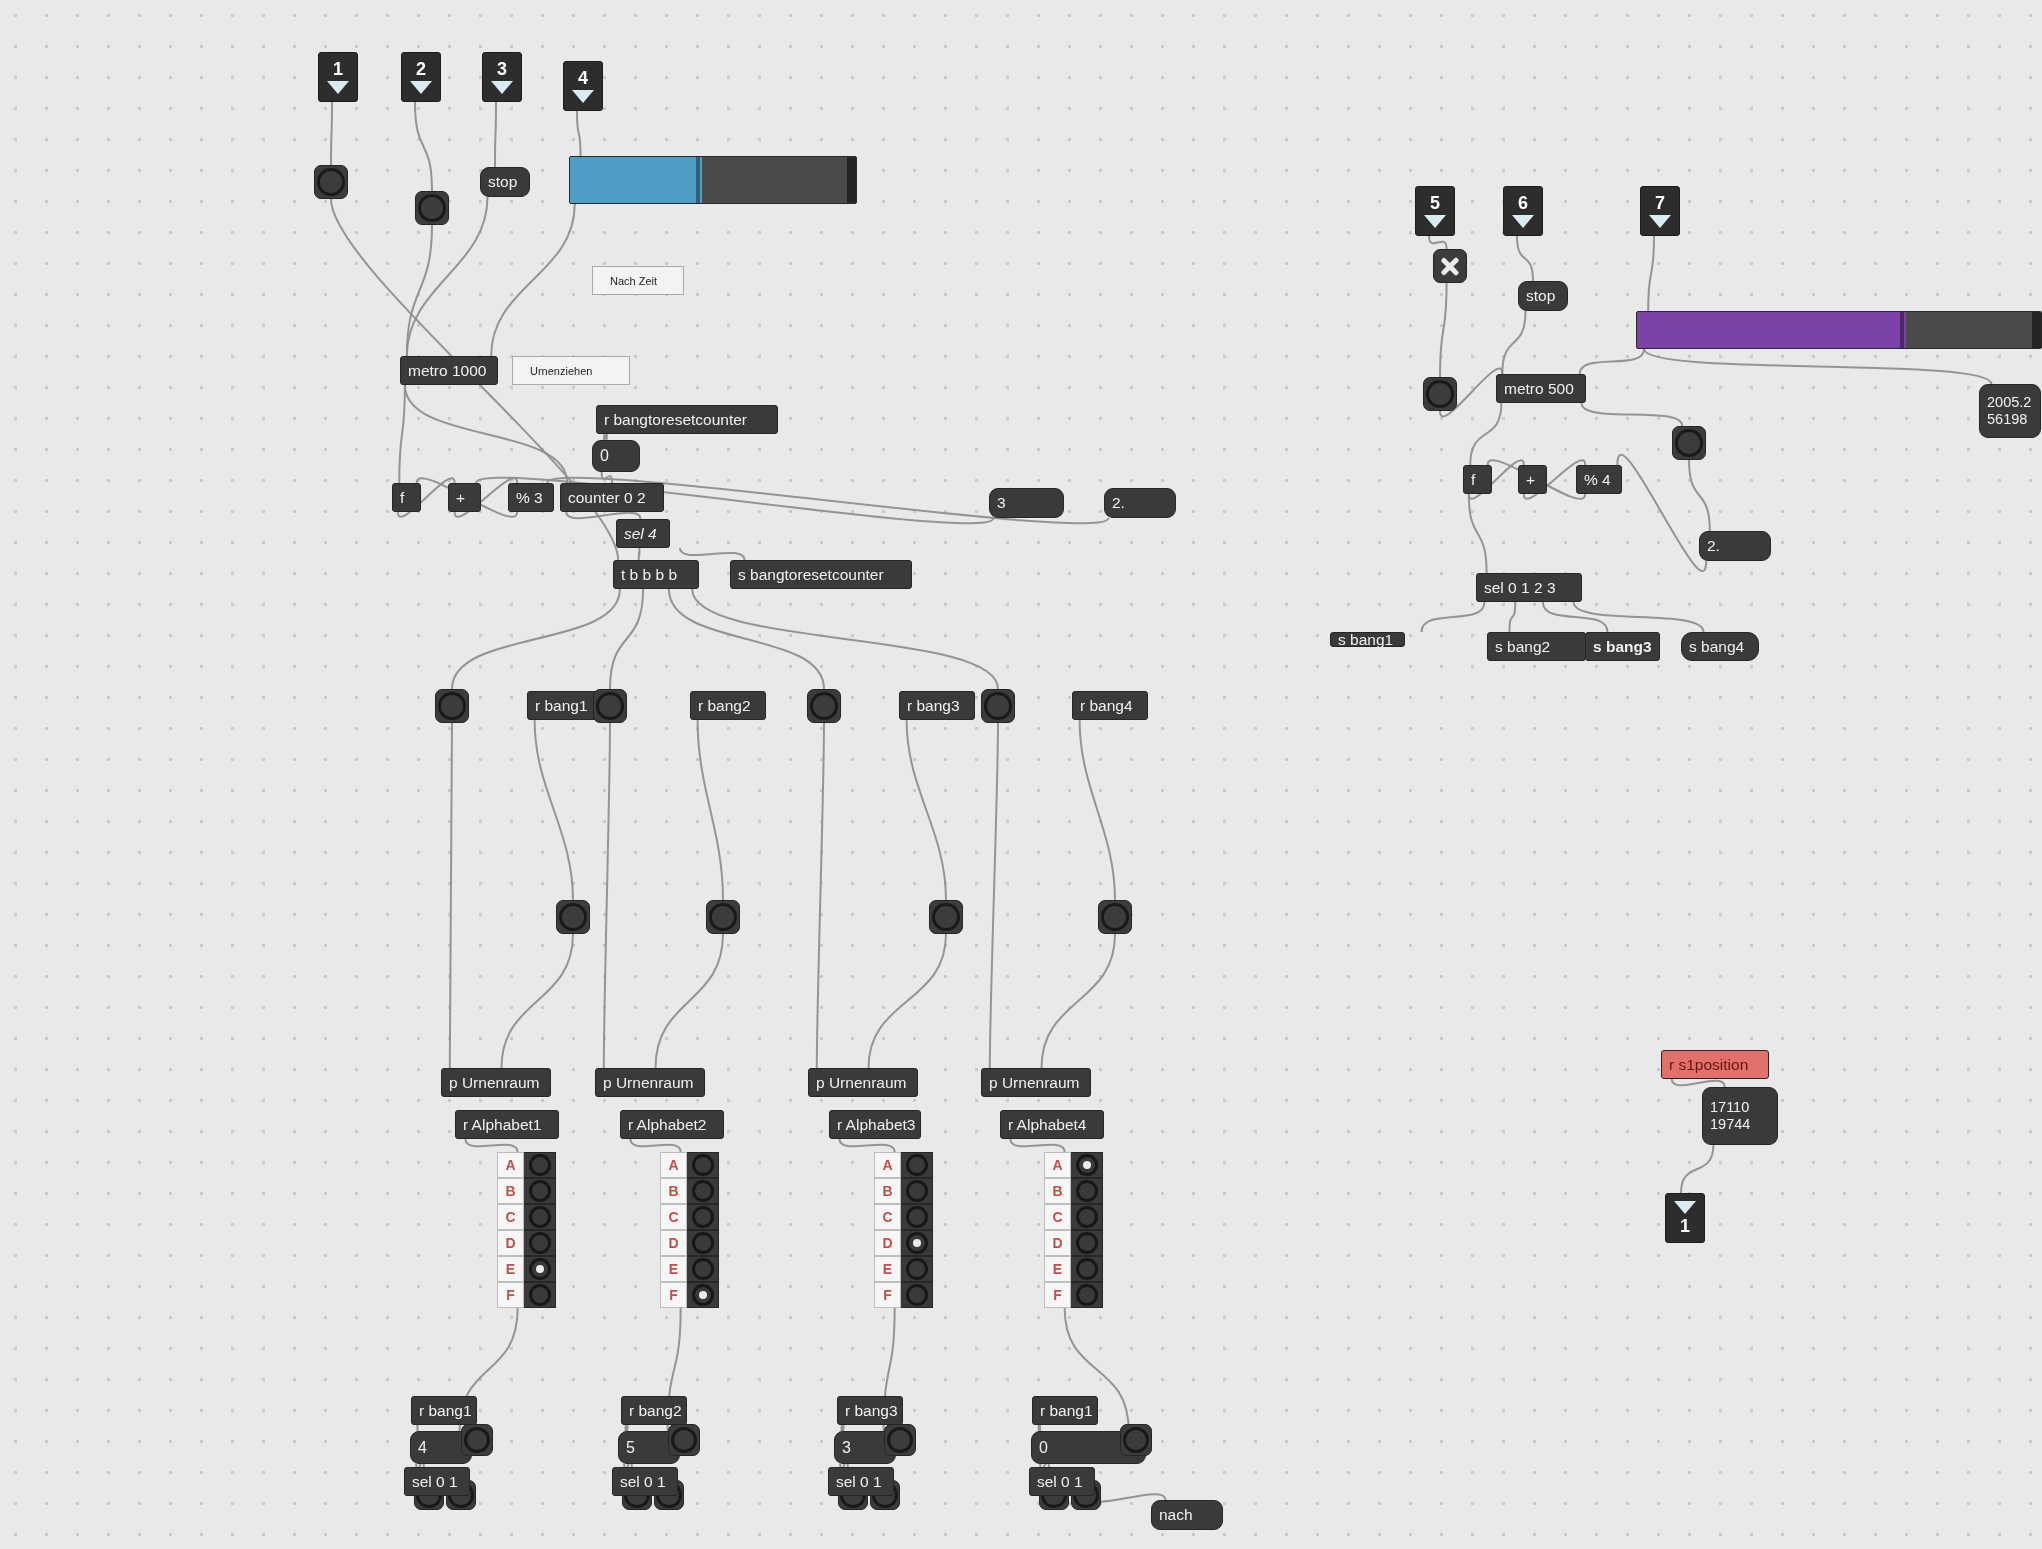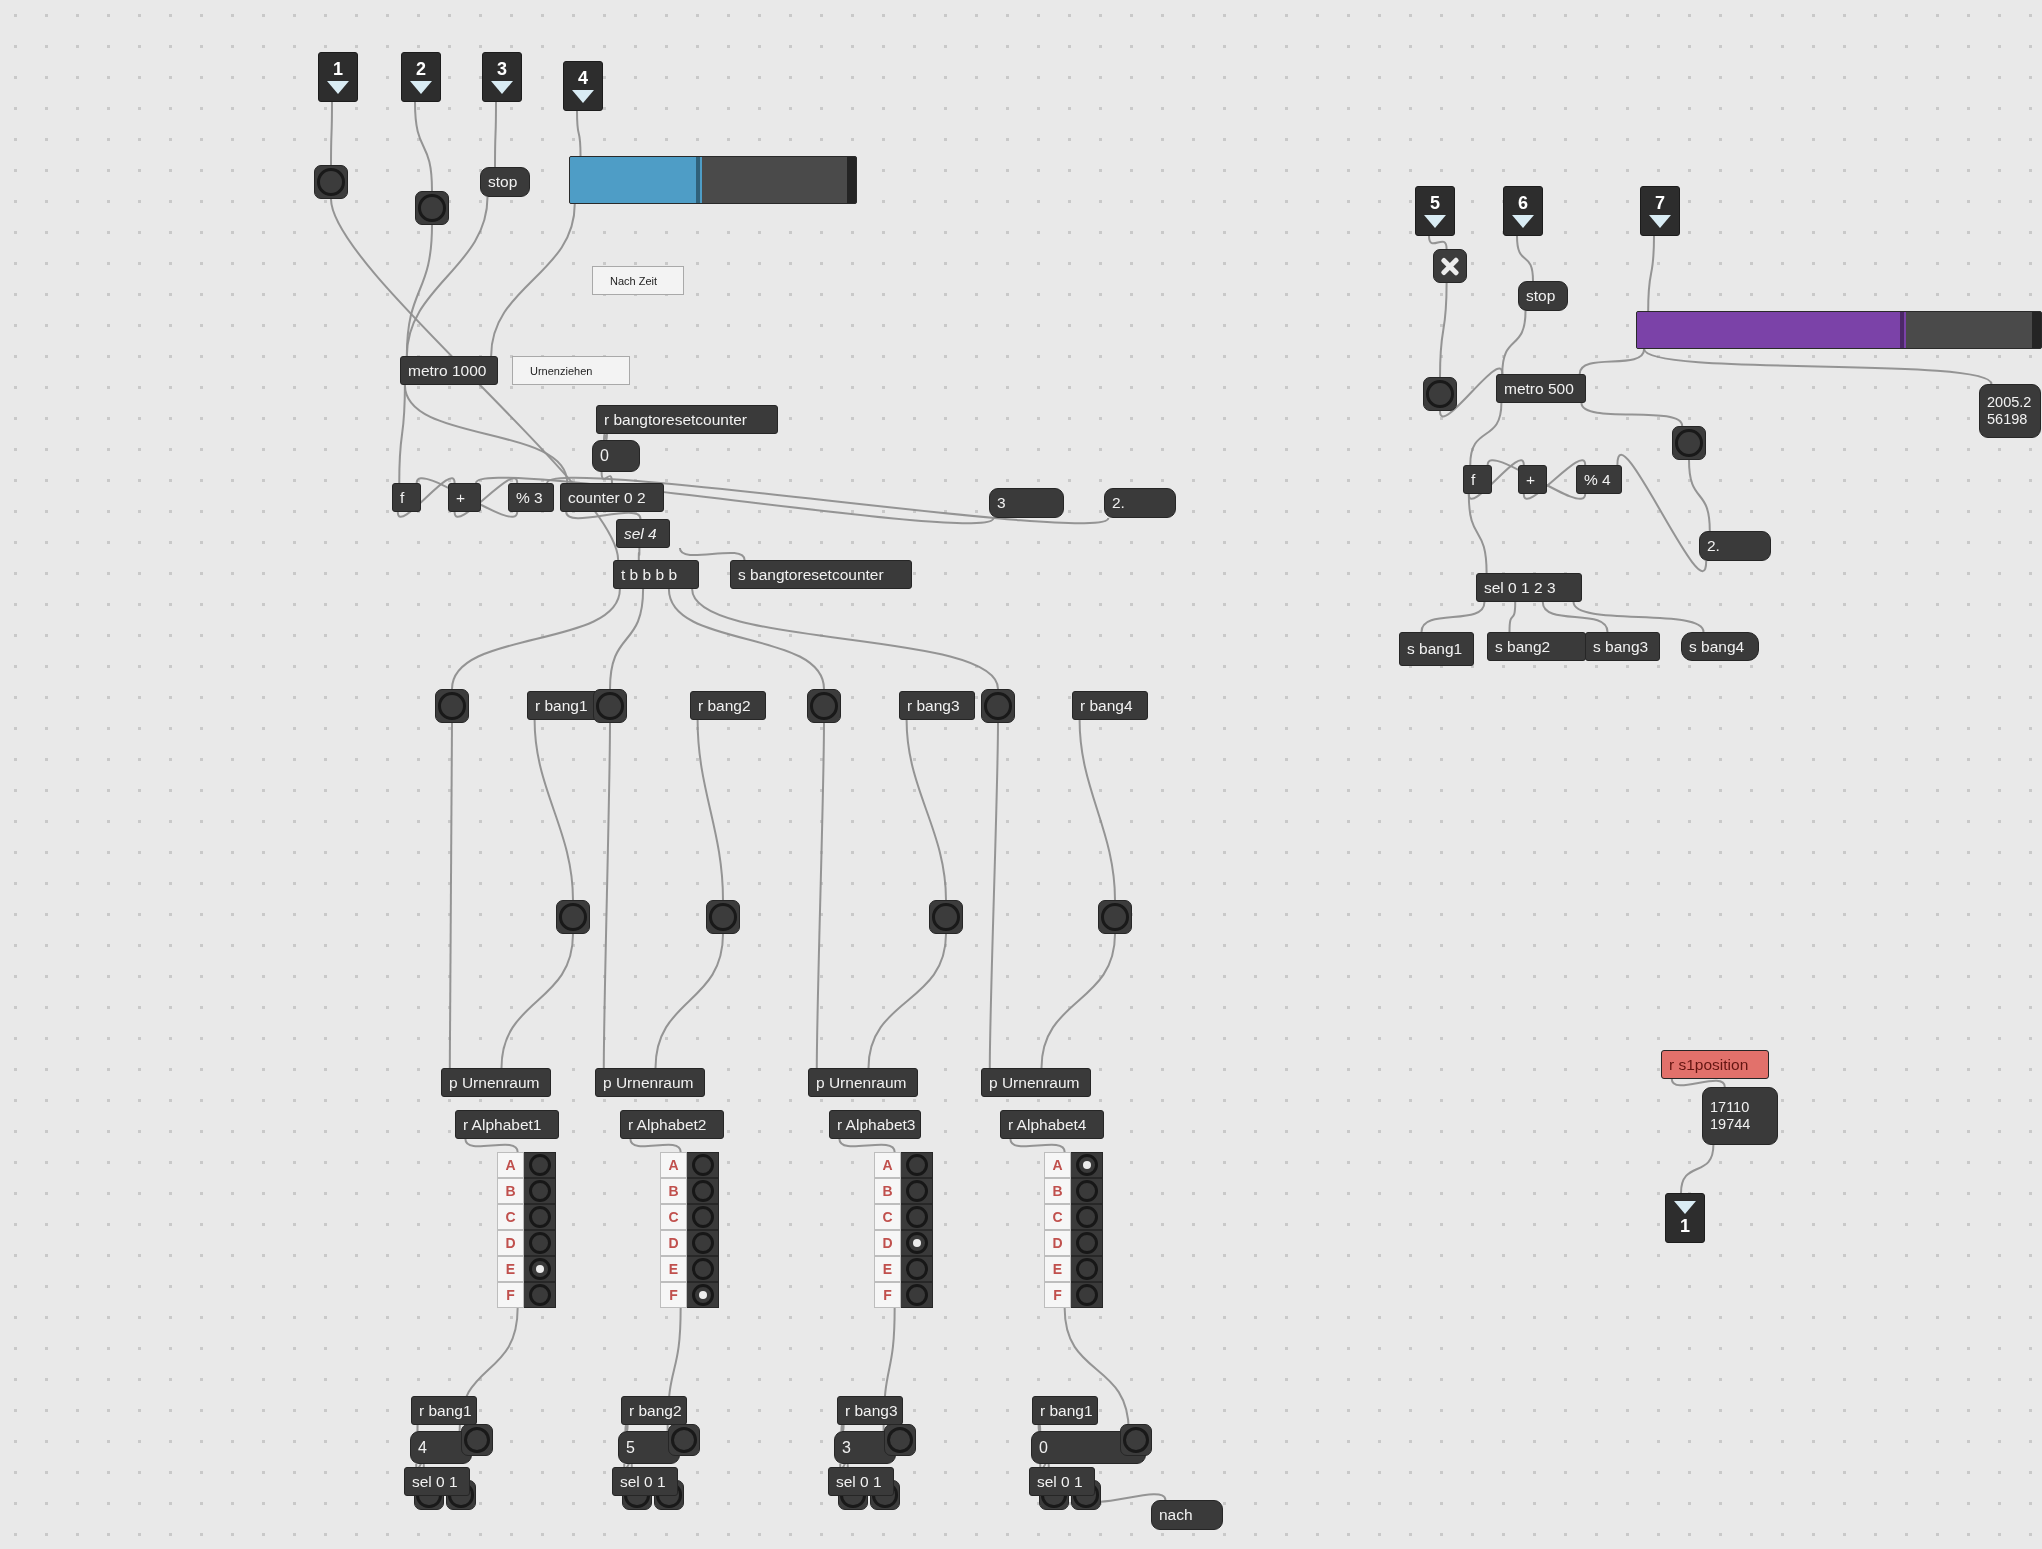--- a/index.html
+++ b/index.html
@@ -195,23 +195,23 @@
     </div>
     <div class="node number multi" style="left: 1979px; top: 384px; width: 62px; height: 54px;"><div>2005.2</div><div>56198</div></div>
     <div class="node bang" style="left: 1672px; top: 426px; width: 34px; height: 34px;">
       <div class="circle"></div>
     </div>
     <div class="node object" style="left: 1463px; top: 465px; width: 29px; height: 29px;">f</div>
     <div class="node object" style="left: 1518px; top: 465px; width: 29px; height: 29px;">+</div>
     <div class="node object" style="left: 1576px; top: 465px; width: 46px; height: 29px;">% 4</div>
     <div class="node message" style="left: 1699px; top: 531px; width: 72px; height: 30px;">2.</div>
     <div class="node object" style="left: 1476px; top: 573px; width: 106px; height: 29px; text-align: right;">sel 0 1 2 3</div>
-    <div class="node object" style="left: 1399px; top: 632px; width: 75px; height: 34px;">s bang1</div>
+    <div class="node object" style="left: 1330px; top: 632px; width: 75px; height: 15px;">s bang1</div>
     <div class="node object" style="left: 1487px; top: 632px; width: 99px; height: 29px;">s bang2</div>
-    <div class="node object" style="left: 1585px; top: 632px; width: 75px; height: 29px;">s bang3</div>
+    <div class="node object" style="left: 1585px; top: 632px; width: 75px; height: 29px; font-weight: bold;">s bang3</div>
     <div class="node object" style="left: 1681px; top: 632px; width: 78px; height: 29px; border-radius: 11px;">s bang4</div>
     <div class="node bang" style="left: 435px; top: 689px; width: 34px; height: 34px;">
       <div class="circle"></div>
     </div>
     <div class="node object" style="left: 527px; top: 691px; width: 76px; height: 29px;">r bang1</div>
     <div class="node bang" style="left: 593px; top: 689px; width: 34px; height: 34px;">
       <div class="circle"></div>
     </div>
     <div class="node object" style="left: 690px; top: 691px; width: 76px; height: 29px;">r bang2</div>
     <div class="node bang" style="left: 807px; top: 689px; width: 34px; height: 34px;">

